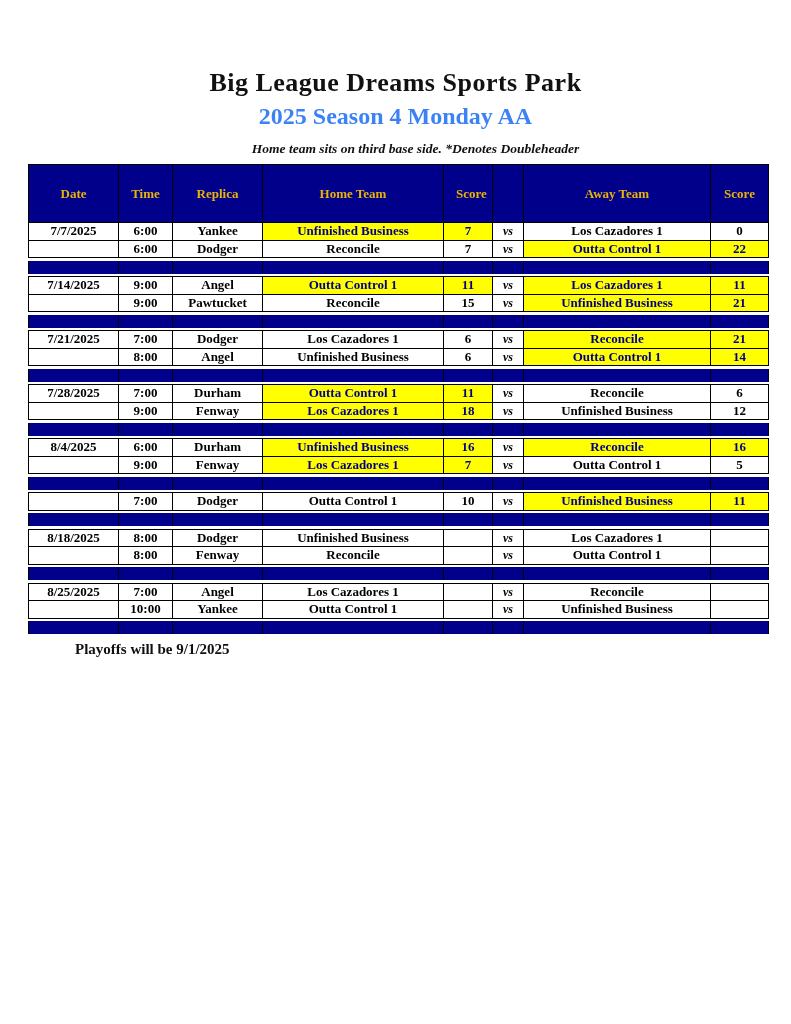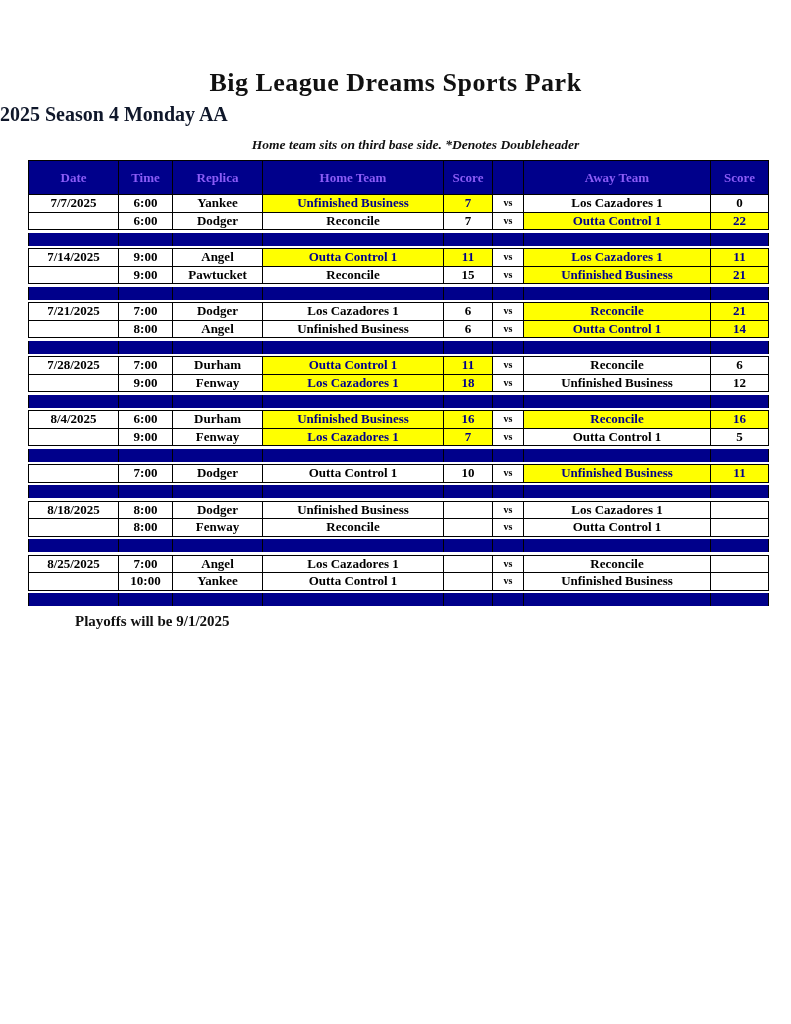--- a/index.html
+++ b/index.html
@@ -18,23 +18,24 @@
   .page-title {
     padding-top: 68px;
     text-align: center;
     font-size: 26px;
     font-weight: bold;
     color: #111111;
     letter-spacing: 0.5px;
   }
   .page-subtitle {
     margin-top: 5px;
-    font-size: 20px;
+    text-align: center;
+    font-size: 24px;
     font-weight: bold;
-    color: #0f172a;
+    color: #3b82f6;
   }
   .page-note {
     margin-top: 11px;
     text-align: center;
     font-size: 13.5px;
     font-weight: bold;
     font-style: italic;
     color: #111111;
     padding-left: 40px;
   }
@@ -50,27 +51,27 @@
   col.c-date  { width: 90px; }
   col.c-time  { width: 54px; }
   col.c-repl  { width: 90px; }
   col.c-home  { width: 181px; }
   col.c-hsc   { width: 49px; }
   col.c-vs    { width: 31px; }
   col.c-away  { width: 187px; }
   col.c-asc   { width: 58px; }
   th {
     background: #00008B;
-    color: #8b5cf6;
+    color: #eab308;
     font-size: 13px;
     font-weight: bold;
     height: 33px;
     border: 1.5px solid #000000;
     border-bottom: none;
-    padding: 0;
+    padding: 12px;
     text-align: center;
     line-height: 17px;
   }
   td {
     border: 1.5px solid #000000;
     height: 16.5px;
     padding: 0;
     text-align: center;
     font-size: 13px;
     font-weight: bold;
@@ -78,21 +79,22 @@
     line-height: 16.5px;
     background: #ffffff;
     overflow: hidden;
     white-space: nowrap;
   }
   td.win {
     background: #FFFF00;
     color: #00008B;
   }
   td.vs {
-    font-size: 10px;
+    font-style: italic;
+    font-size: 12px;
   }
   table.sep {
     margin: 2.5px 0;
   }
   table.sep td {
     background: #00008B;
     border-top: none;
     border-bottom: none;
     height: 13px;
     line-height: 13px;

